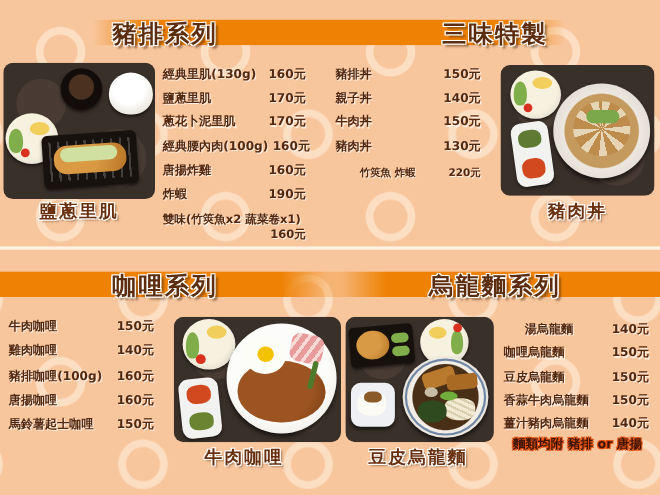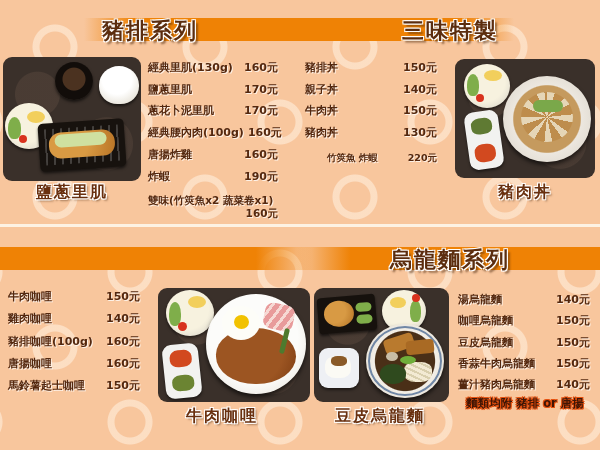--- a/index.html
+++ b/index.html
@@ -154,20 +154,21 @@
       <span style="left:18px;top:16px;width:52px;height:50px;border-radius:50%;background:repeating-conic-gradient(#e9dcc0 0 18deg, #bd8b4a 18deg 42deg);opacity:.9;"></span>
       <span style="left:30px;top:24px;width:30px;height:12px;border-radius:8px;background:#7aa84a;"></span>
     </div>
   </div>
   <div class="caption" style="left:525px;top:182px;">豬肉丼</div>
 
   <div class="divider"></div>
 
   <div class="bar hard-left" style="left:0;top:247px;width:312px;"></div>
   <div class="bar hard-right" style="left:296px;top:247px;width:304px;"></div>
+  <div class="sec-title" style="left:150px;top:245px;">咖哩系列</div>
   <div class="sec-title" style="left:450px;top:245px;">烏龍麵系列</div>
 
   <div class="list" style="left:8px;top:286px;width:132px;">
     <div class="row" style="line-height:22.3px;">
         <span>牛肉咖哩</span>
         <span class="price">150元</span>
       </div>
     <div class="row" style="line-height:22.3px;">
         <span>雞肉咖哩</span>
         <span class="price">140元</span>
@@ -227,21 +228,21 @@
       <span style="left:18px;top:12px;width:30px;height:15px;border-radius:4px;background:#b97a2e;transform:rotate(-18deg);"></span>
       <span style="left:40px;top:16px;width:28px;height:14px;border-radius:4px;background:#a96a24;transform:rotate(-6deg);"></span>
       <span style="left:14px;top:40px;width:26px;height:20px;border-radius:45%;background:#2f4a1e;"></span>
       <span style="left:34px;top:32px;width:16px;height:8px;border-radius:50%;background:#6fae3a;"></span>
       <span style="left:20px;top:28px;width:12px;height:9px;border-radius:50%;background:#c9bda6;"></span>
     </div>
   </div>
   <div class="caption" style="left:380px;top:406px;">豆皮烏龍麵</div>
 
   <div class="list" style="left:458px;top:289px;width:132px;">
-    <div class="row" style="line-height:21.3px;">
+    <div class="row" style="line-height:21.3px;margin-left:19px;">
         <span>湯烏龍麵</span>
         <span class="price">140元</span>
       </div>
     <div class="row" style="line-height:21.3px;">
         <span>咖哩烏龍麵</span>
         <span class="price">150元</span>
       </div>
     <div class="row" style="line-height:21.3px;">
         <span>豆皮烏龍麵</span>
         <span class="price">150元</span>

